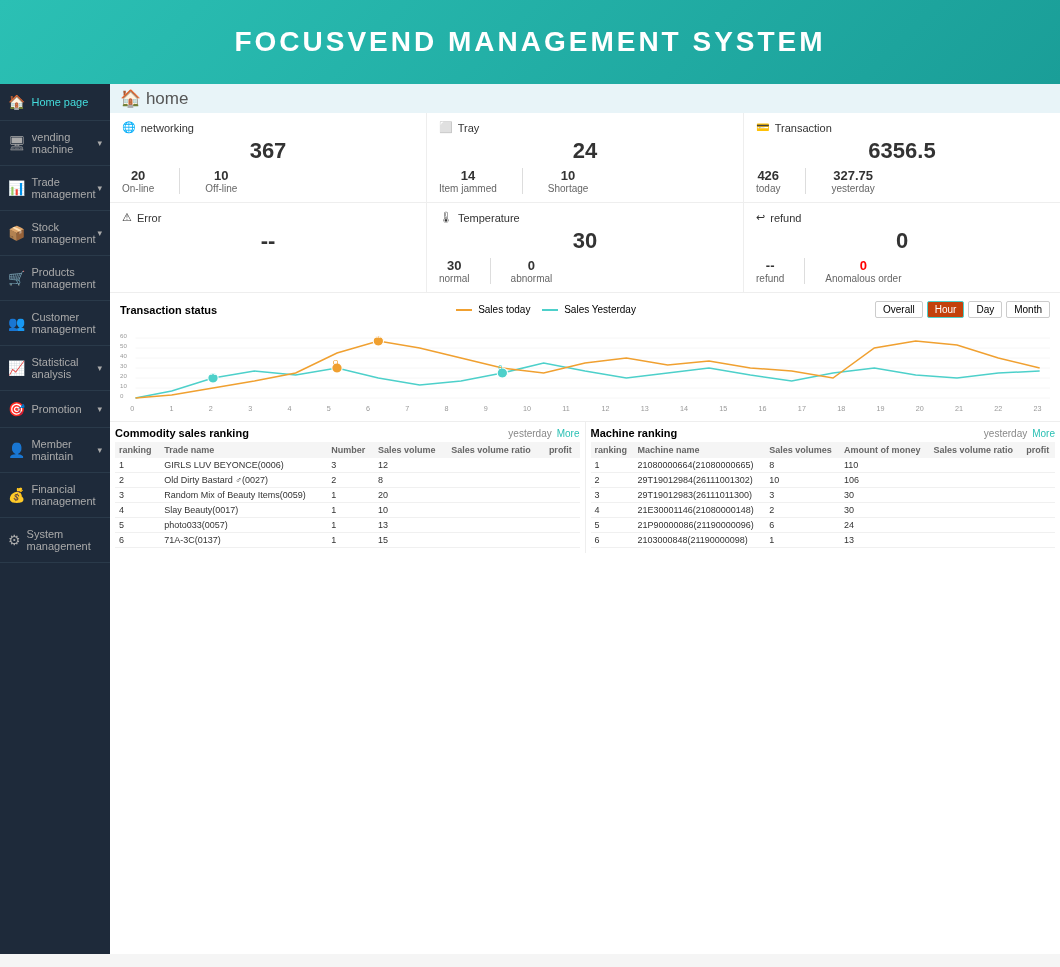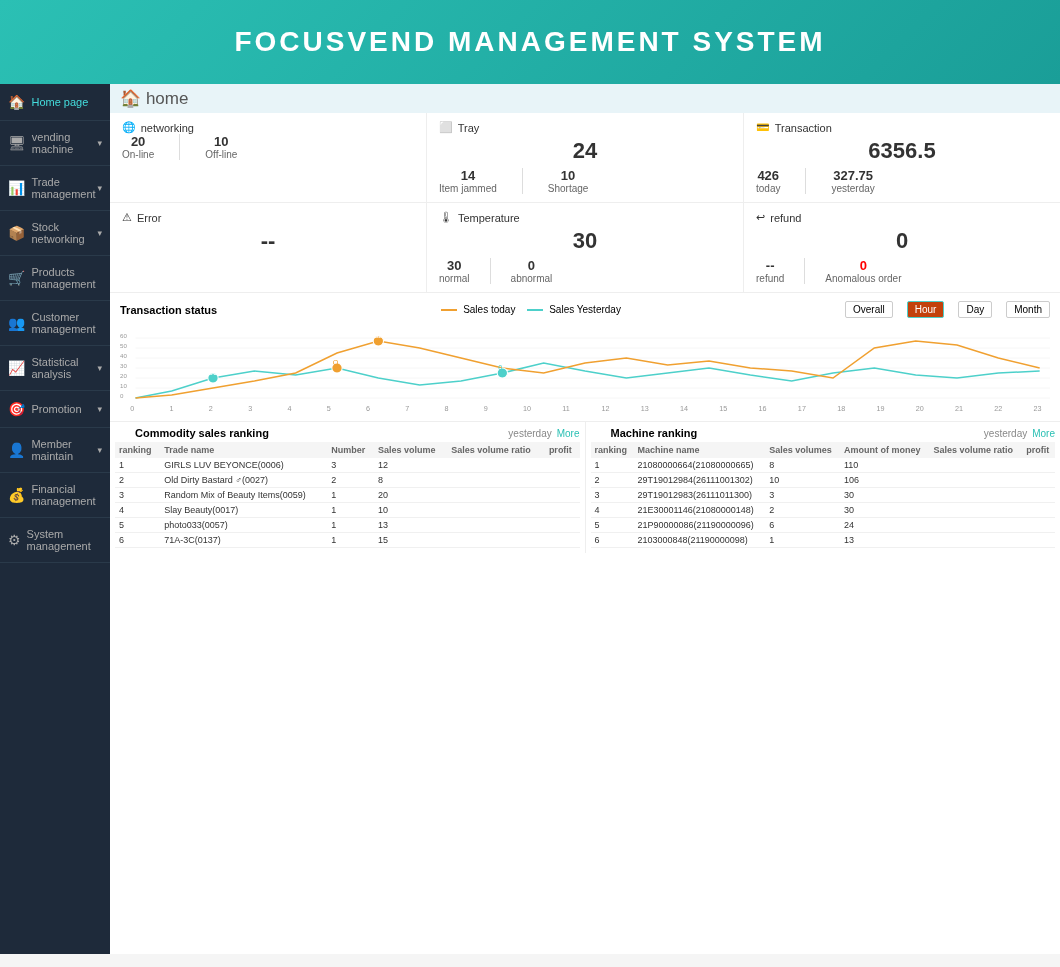--- a/index.html
+++ b/index.html
@@ -96,21 +96,21 @@
       border-bottom: 1px solid #eee;
     }
     .chart-header {
       display: flex;
       justify-content: space-between;
       align-items: center;
       font-size: 11px;
       margin-bottom: 5px;
     }
     .chart-legend { display: flex; gap: 12px; align-items: flex-start; font-size: 10px; }
-    .chart-buttons { display: flex; gap: 14px; }
+    .chart-buttons { display: flex; gap: 4px; }
     .chart-btn {
       padding: 2px 7px;
       font-size: 10px;
       border: 1px solid #ccc;
       background: white;
       cursor: pointer;
       border-radius: 2px;
     }
     .chart-btn.active { background: #c2410c; color: white; border-color: #4dd0ca; }
 
@@ -124,21 +124,20 @@
       padding: 5px;
       border-right: 1px solid #eee;
     }
     .table-section:last-child { border-right: none; }
     .table-header-row {
       display: flex;
       justify-content: space-between;
       align-items: center;
       margin-bottom: 3px;
       font-size: 10px;
-      margin-left: 20px;
     }
     .table-title { font-size: 11px; font-weight: bold; }
     .table-links { display: flex; gap: 5px; color: #888; }
     table { width: 100%; border-collapse: collapse; font-size: 9px; }
     th { background: #f5f5f5; padding: 3px 4px; text-align: left; color: #666; }
     td { padding: 2px 4px; border-bottom: 1px solid #f0f0f0; color: #333; }
 
     
     .cards-section {
       padding: 20px 40px;
@@ -186,21 +185,21 @@
       <span>vending machine</span>
       <span class="s-arrow">▾</span>
     </div>
     <div class="sidebar-item">
       <span class="s-icon">📊</span>
       <span>Trade management</span>
       <span class="s-arrow">▾</span>
     </div>
     <div class="sidebar-item">
       <span class="s-icon">📦</span>
-      <span>Stock networking</span>
+      <span>Stock management</span>
       <span class="s-arrow">▾</span>
     </div>
     <div class="sidebar-item">
       <span class="s-icon">🛒</span>
       <span>Products management</span>
     </div>
     <div class="sidebar-item">
       <span class="s-icon">👥</span>
       <span>Customer management</span>
     </div>
@@ -235,20 +234,21 @@
       🏠 <span>home</span>
     </div>
 
     <div class="stats-row">
 
       <div class="stat-block">
         <div class="stat-title">
           <span>🌐</span>
           <span>networking</span>
         </div>
+        <div class="stat-number">367</div>
         <div class="stat-sub">
           <span>
               <span class="num">20</span>
               <span>On-line</span>
             </span>
           <div class="stat-divider"></div>
           <span>
               <span class="num">10</span>
               <span>Off-line</span>
             </span>

